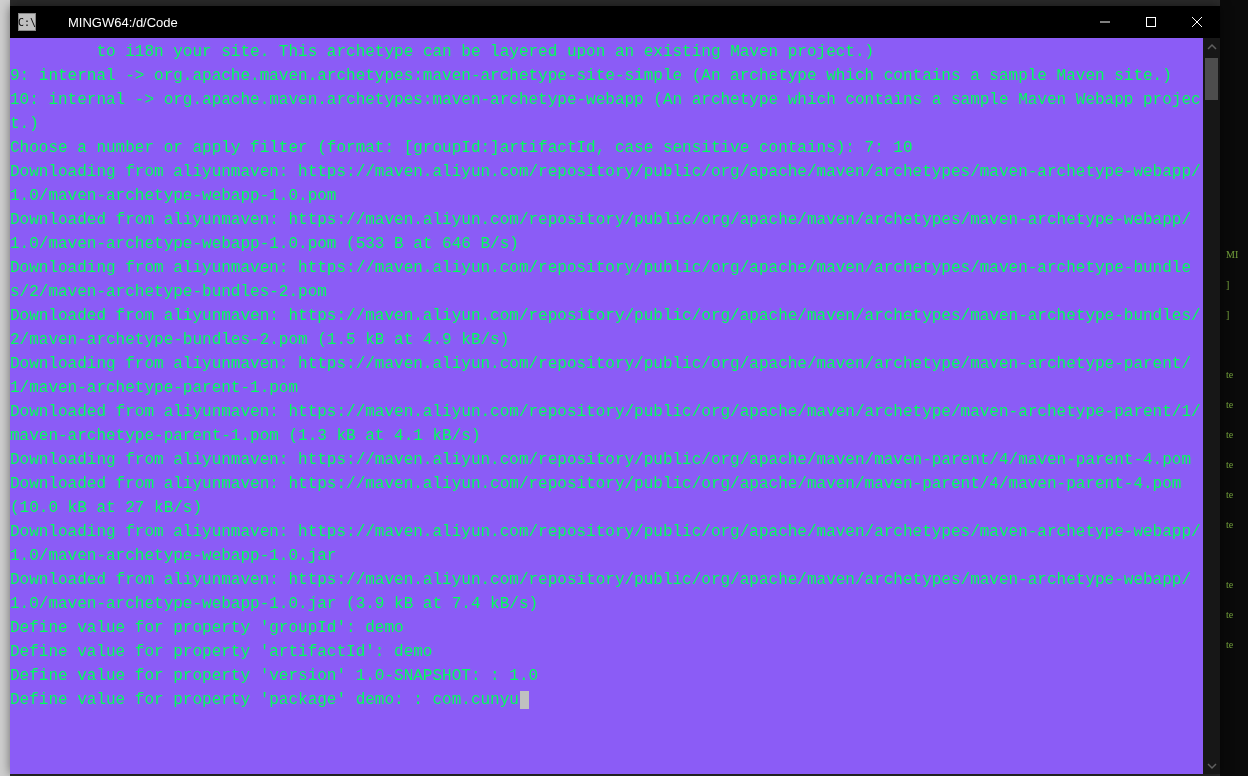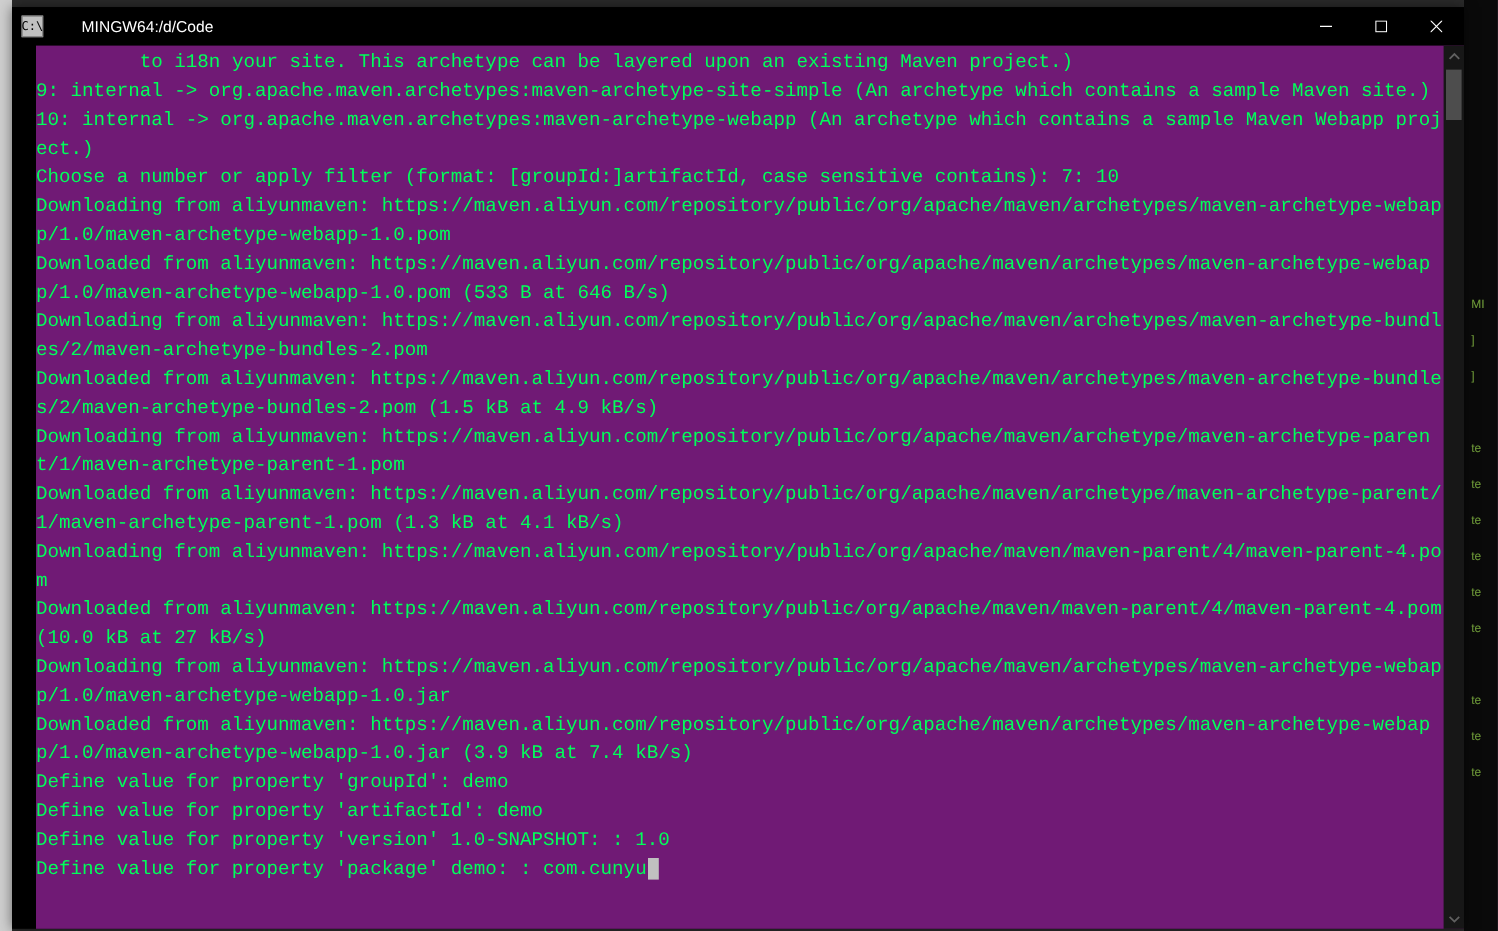--- a/index.html
+++ b/index.html
@@ -31,23 +31,22 @@
       border: 1px solid #888;
     }
     .titlebar .title { flex: 1; margin-left: 24px; }
     .winbtn {
       width: 46px; height: 32px;
       display: flex; align-items: center; justify-content: center;
       color: #fff;
     }
     .winbtn svg { width: 10px; height: 10px; stroke: #fff; stroke-width: 1; fill: none; }
     .body-area {
-      flex: 1; position: relative; background: #701a75;
+      flex: 1; position: relative; background: #8b5cf6;
       display: flex;
-      margin-left: 20px;
     }
     .term {
       flex: 1;
       padding: 2px 0 2px 0;
       font-family: Consolas, "Courier New", monospace;
       font-size: 16px;
       line-height: 24px;
       color: #00ff5a;
       white-space: pre-wrap;
       word-break: break-all;
@@ -81,21 +80,21 @@
     .bg-strip-left {
       position:absolute; left:0; top:0; width:10px; height:776px;
       background:#cfcfcf;
     }
     .bg-strip-right {
       position:absolute; right:0; top:0; width:28px; height:776px;
       background:#0a0a0a;
     }
     .bg-right-green {
       position:absolute; right:4px; top:240px; width:18px; height:500px;
-      font-family: Liberation Sans, sans-serif; color:#b5ff5a; font-size:10px;
+      font-family: Liberation Serif, serif; color:#b5ff5a; font-size:10px;
       line-height:30px; overflow:hidden; opacity:.6; white-space:pre;
     }
   </style>
 </head>
 <body>
 
 <div class="bg-strip-left"></div>
 <div class="bg-strip-right"></div>
 <div class="bg-right-green">MI
 ]

